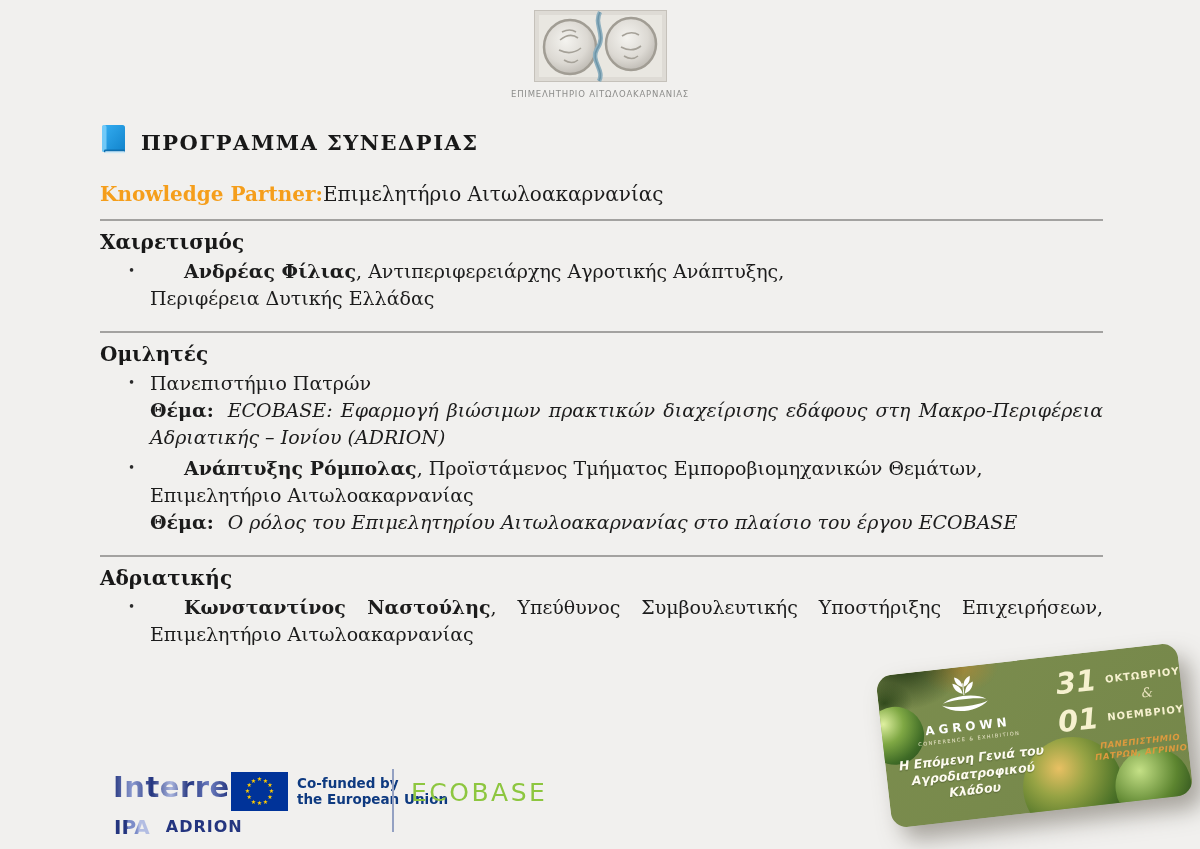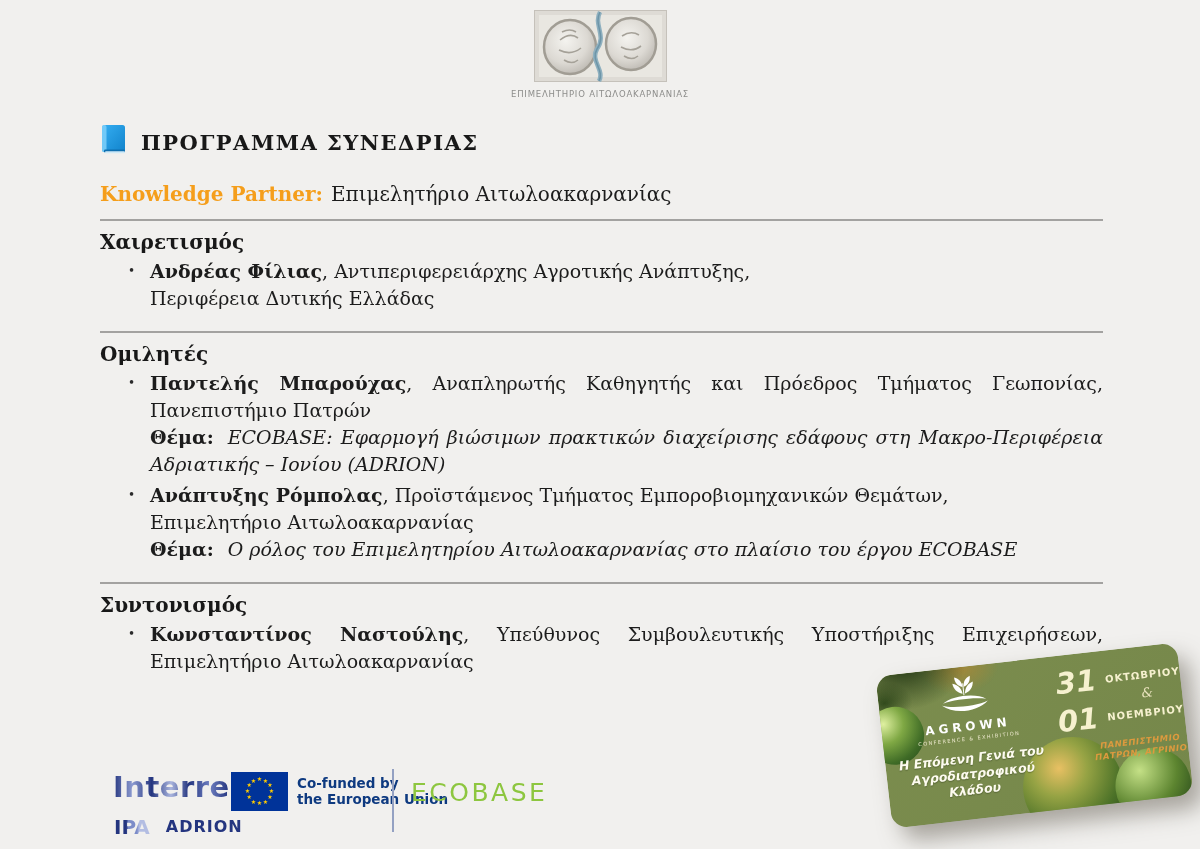--- a/index.html
+++ b/index.html
@@ -19,30 +19,30 @@
   .coins-caption {
     font-family:"DejaVu Sans","Liberation Sans",sans-serif;
     font-size:8.5px; letter-spacing:0.8px; color:#8d8d8b; margin-top:3px;
   }
 
   
   .content { position:absolute; left:100px; top:124px; width:1003px; }
   .title-row { display:flex; align-items:flex-end; gap:14px; }
   .title-text { font-size:21px; font-weight:bold; letter-spacing:1.5px; color:#181818; }
   .kp-line { margin-top:27px; font-size:20px; }
-  .kp-label { color:#F59E1B; font-weight:bold; margin-right:8px; }
+  .kp-label { color:#F59E1B; font-weight:bold; margin-right:0; }
   hr.rule { border:0; height:2px; background:#a3a2a0; }
   .rule-a { margin-top:13px; }
   .rule-b { margin-top:19px; }
   h2.section-head { font-size:20px; font-weight:bold; margin-top:9px; color:#181818; }
   .entry { position:relative; padding-left:50px; margin-top:4px; }
   .bullet { position:absolute; left:28px; top:6px; font-size:12px; color:#2b2b2b; }
   .line { font-size:19px; line-height:27px; }
   .stretch { text-align:justify; text-align-last:justify; }
-  .name { font-weight:bold; }
+  .name { font-weight:bold;margin-left:34px; }
   .theme-label { font-weight:bold; margin-right:14px; }
   .em { font-style:italic; }
 
   
   .footer { position:absolute; left:0; top:0; width:1200px; height:849px; pointer-events:none; }
   .interreg-word {
     position:absolute; left:113px; top:770px;
     font-family:"DejaVu Sans","Liberation Sans",sans-serif;
     font-size:29px; font-weight:bold; letter-spacing:0.5px;
     background:linear-gradient(90deg,#24357f 0%,#8d9bd0 14%,#24357f 28%,#aab5de 42%,#24357f 55%,#6f7fc0 70%,#24357f 84%,#8d9bd0 100%);
@@ -165,36 +165,35 @@
       <div class="line"><span class="name">Ανδρέας Φίλιας</span><span>, Αντιπεριφερειάρχης Αγροτικής Ανάπτυξης,</span></div>
       <div class="line">Περιφέρεια Δυτικής Ελλάδας</div>
     </div>
 
     <hr class="rule rule-b">
 
     <h2 class="section-head">Ομιλητές</h2>
 
     <div class="entry">
       <span class="bullet">•</span>
-      <div class="line stretch"><span class="name">Παντελής Μπαρούχας</span><span>, Αναπληρωτής Καθηγητής και Πρόεδρος Τμήματος Γεωπονίας,</span></div>
       <div class="line">Πανεπιστήμιο Πατρών</div>
       <div class="line stretch"><span class="theme-label">Θέμα:</span><span class="em">ECOBASE: Εφαρμογή βιώσιμων πρακτικών διαχείρισης εδάφους στη Μακρο-Περιφέρεια</span></div>
       <div class="line em">Αδριατικής – Ιονίου (ADRION)</div>
     </div>
 
     <div class="entry">
       <span class="bullet">•</span>
       <div class="line"><span class="name">Ανάπτυξης Ρόμπολας</span><span>, Προϊστάμενος Τμήματος Εμποροβιομηχανικών Θεμάτων,</span></div>
       <div class="line">Επιμελητήριο Αιτωλοακαρνανίας</div>
       <div class="line"><span class="theme-label">Θέμα:</span><span class="em">Ο ρόλος του Επιμελητηρίου Αιτωλοακαρνανίας στο πλαίσιο του έργου ECOBASE</span></div>
     </div>
 
     <hr class="rule rule-b">
 
-    <h2 class="section-head">Συντονισμός</h2>
+    <h2 class="section-head">Αδριατικής</h2>
     <div class="entry">
       <span class="bullet">•</span>
       <div class="line stretch"><span class="name">Κωνσταντίνος Ναστούλης</span><span>, Υπεύθυνος Συμβουλευτικής Υποστήριξης Επιχειρήσεων,</span></div>
       <div class="line">Επιμελητήριο Αιτωλοακαρνανίας</div>
     </div>
 
   </div>
 
   <div class="footer">
     <div class="interreg-word">Interreg</div>

